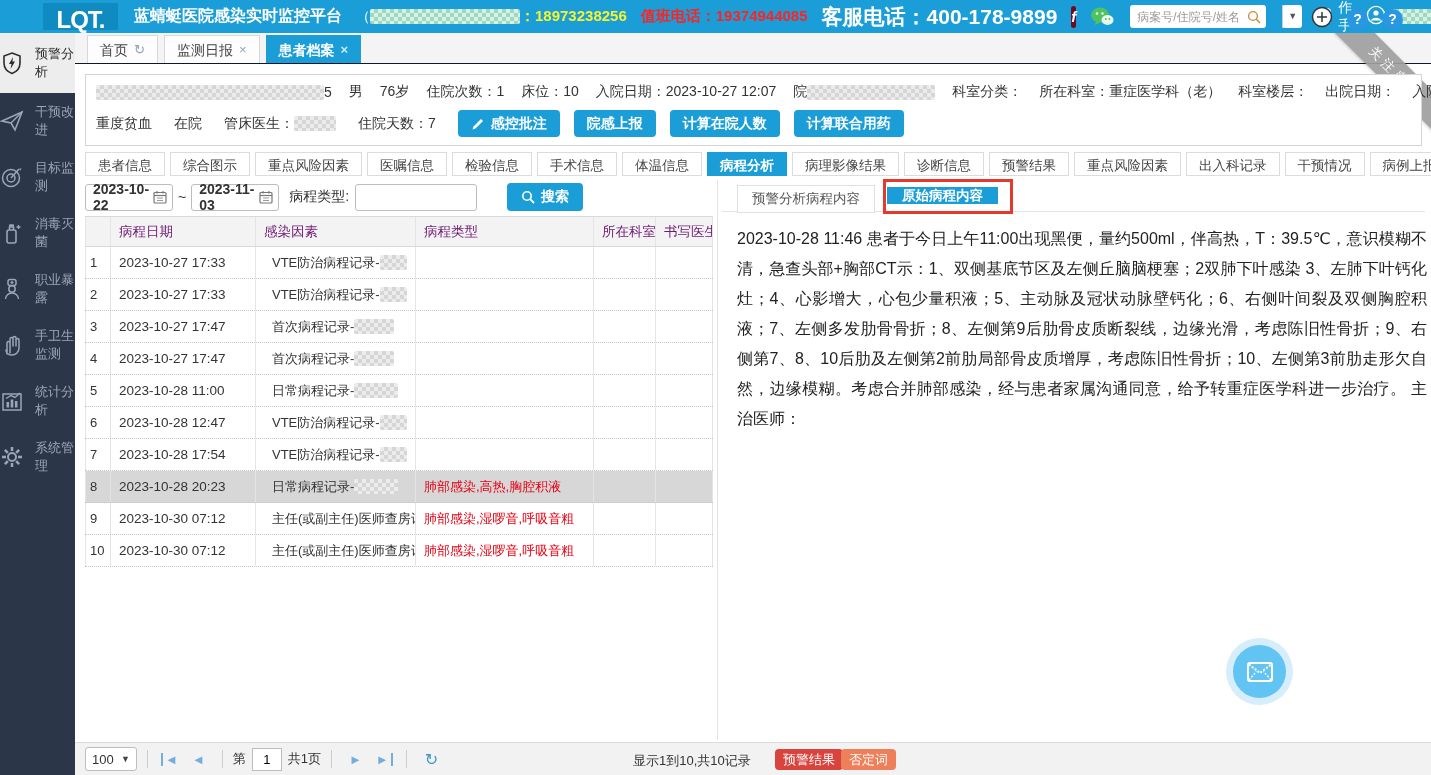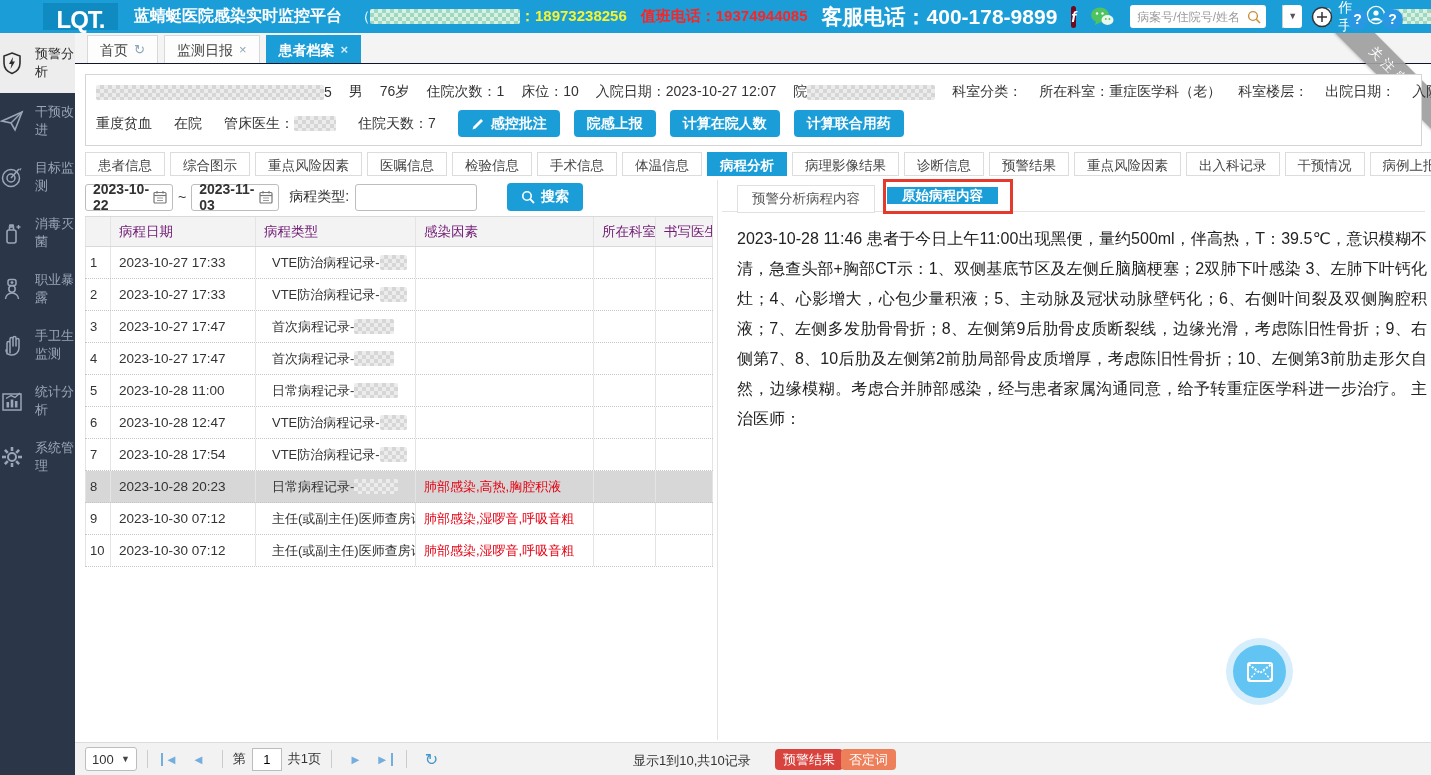--- a/index.html
+++ b/index.html
@@ -465,22 +465,22 @@
         <line x1="9.2" y1="9.2" x2="13" y2="13" stroke="#fff" stroke-width="1.8"></line>
       </svg>
     <span>搜索</span>
   </button>
 </div>
 
 <div class="grid">
   <div class="g-row g-head">
     <div class="cell c-num"></div>
     <div class="cell">病程日期</div>
+    <div class="cell">感染因素</div>
     <div class="cell">病程类型</div>
-    <div class="cell">感染因素</div>
     <div class="cell">所在科室</div>
     <div class="cell">书写医生</div>
   </div>
   <div class="g-body">
     <div class="g-row">
       <div class="cell c-num">1</div>
       <div class="cell c-date">2023-10-27 17:33</div>
       <div class="cell c-type">
           <span>VTE防治病程记录-</span>
           <span class="blur" style="width:46px"></span>

